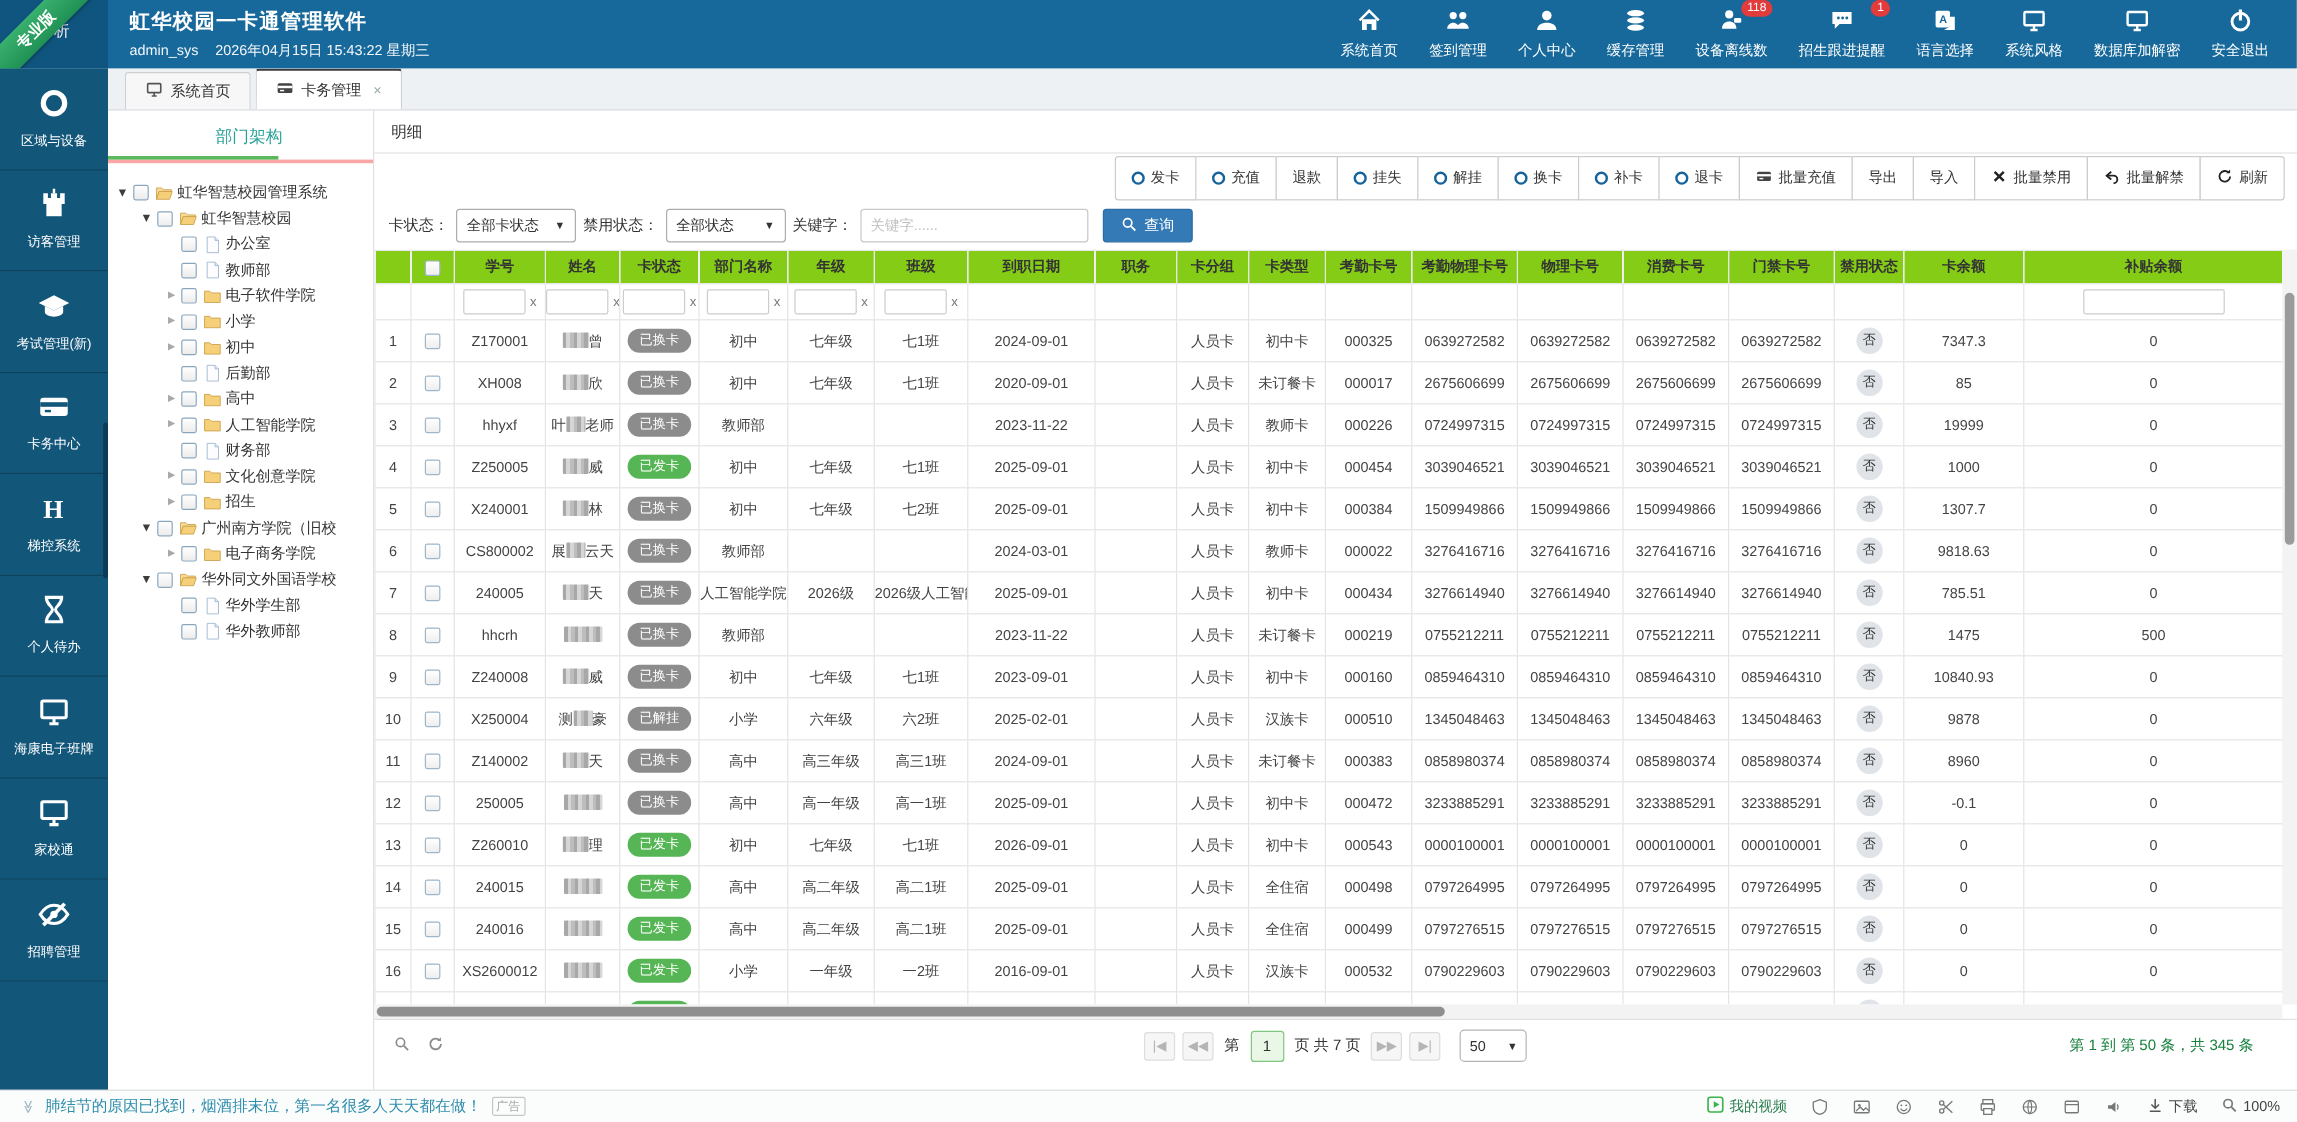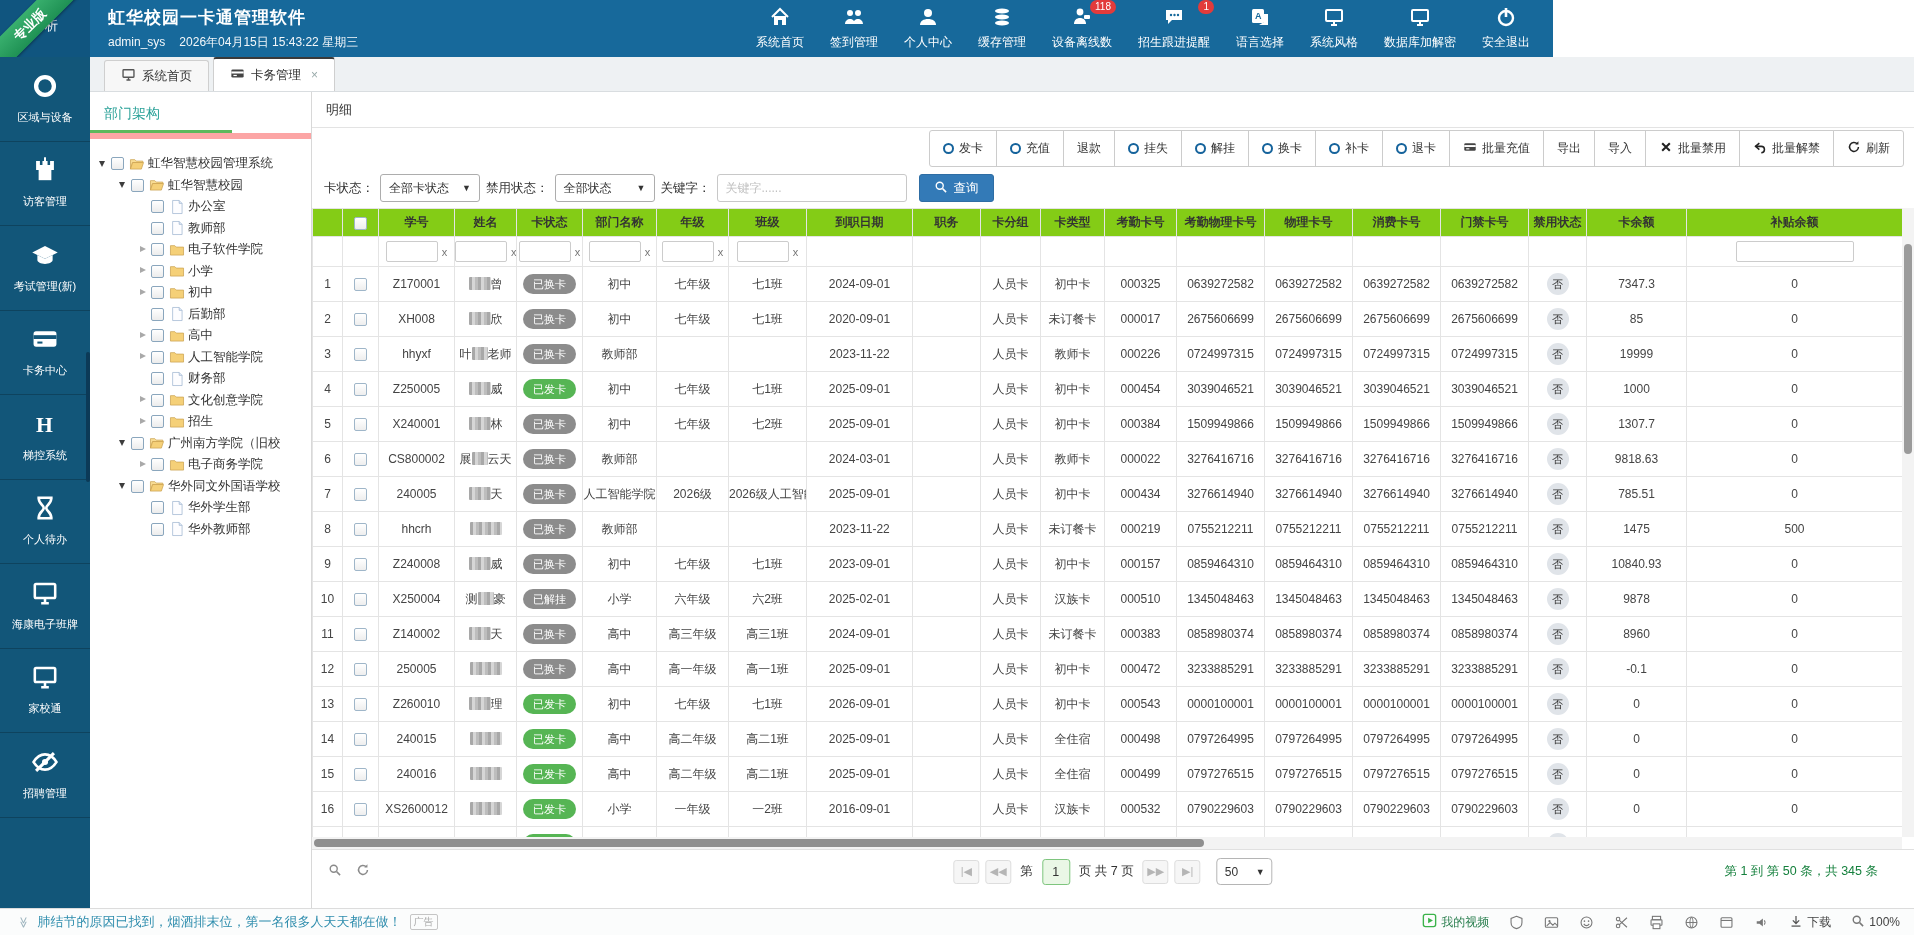--- a/index.html
+++ b/index.html
@@ -1,20 +1,20 @@
 <!DOCTYPE html>
 <html><head>
 <meta charset="utf-8">
 <style>
   * { margin:0; padding:0; box-sizing:border-box; }
   html,body { width:1914px; height:935px; overflow:hidden; background:#fff;
     font-family:"Liberation Sans","DejaVu Sans",sans-serif; font-size:12px; color:#333; }
 
   
-  .header { position:absolute; left:0; top:0; width:1553px; height:57px; background:#17699b; z-index:5; }
+  .header { position:absolute; left:0; top:0; width:1914px; height:57px; background:#17699b; z-index:5; }
   .corner { position:absolute; left:0; top:0; width:90px; height:57px; background:#10557f; overflow:hidden; }
   .corner-text { position:absolute; left:32px; top:17px; color:#fff; font-size:13px; }
   .ribbon { position:absolute; left:-40px; top:12px; width:140px; transform:rotate(-45deg);
     background:linear-gradient(180deg,#39b06e,#1f9154); color:#fff; text-align:center;
     font-size:13px; font-weight:bold; padding:4px 0; box-shadow:0 1px 3px rgba(0,0,0,.4); }
   .title-block { position:absolute; left:108px; top:6px; color:#fff; }
   .app-title { font-size:17px; font-weight:bold; letter-spacing:1px; }
   .app-sub { font-size:12px; margin-top:5px; opacity:.95; }
   .app-sub span { margin-right:14px; }
   .hdr-nav { position:absolute; right:10px; top:0; height:57px; display:flex; align-items:center; }
@@ -38,21 +38,21 @@
     background:#f7f7f7; border:1px solid #cfcfcf; border-bottom:none; border-radius:3px 3px 0 0;
     font-size:12.5px; color:#333; cursor:pointer; }
   .tab.active { background:#fff; border-top:2px solid #3a3a3a; height:34px; }
   .tab .close { color:#9aa; margin-left:4px; font-size:12px; }
 
   
   .tree-panel { position:absolute; left:90px; top:92px; width:222px; height:816px; background:#fff;
     border-right:1px solid #d8d8d8; overflow:hidden; }
   .tree-title { color:#2aa198; font-size:14px; padding:13px 0 10px 14px; position:relative; }
   .tree-title:after { content:""; position:absolute; left:0; bottom:0; width:142px; height:3px; background:#5cb85c; }
-  .tree-title-line { border-bottom:6px solid #fca5a5; }
+  .tree-title-line { border-bottom:3px solid #fca5a5;text-align:center; }
   .tree { padding:14px 4px 0 8px; }
   .tnode { display:flex; align-items:center; height:21.5px; cursor:pointer; white-space:nowrap; overflow:hidden; }
   .exp { width:10px; height:10px; margin-right:3px; flex:none; position:relative; }
   .exp.open:after { content:""; position:absolute; left:1px; top:2px; border-top:6px solid #3d3d3d;
     border-left:3px solid transparent; border-right:3px solid transparent; }
   .exp.closed:after { content:""; position:absolute; left:2px; top:1px; border-left:6px solid #a9a9a9;
     border-top:3.5px solid transparent; border-bottom:3.5px solid transparent; }
   .tcb { width:13px; height:13px; border:1px solid #8aa6bd; background:linear-gradient(#fff,#ececec);
     border-radius:2px; margin-right:5px; flex:none; }
   .ticon { margin-right:3px; flex:none; display:flex; }
@@ -878,21 +878,21 @@
             <td>Z240008</td>
             <td><span class="blur" style="width:22px"></span>威</td>
             <td><span class="pill gray">已换卡</span></td>
             <td>初中</td>
             <td>七年级</td>
             <td>七1班</td>
             <td>2023-09-01</td>
             <td></td>
             <td>人员卡</td>
             <td>初中卡</td>
-            <td>000157</td>
+            <td>000160</td>
             <td>0859464310</td>
             <td>0859464310</td>
             <td>0859464310</td>
             <td>0859464310</td>
             <td><span class="nob">否</span></td>
             <td>10840.93</td>
             <td>0</td>
           </tr>
           <tr>
             <td>10</td>

